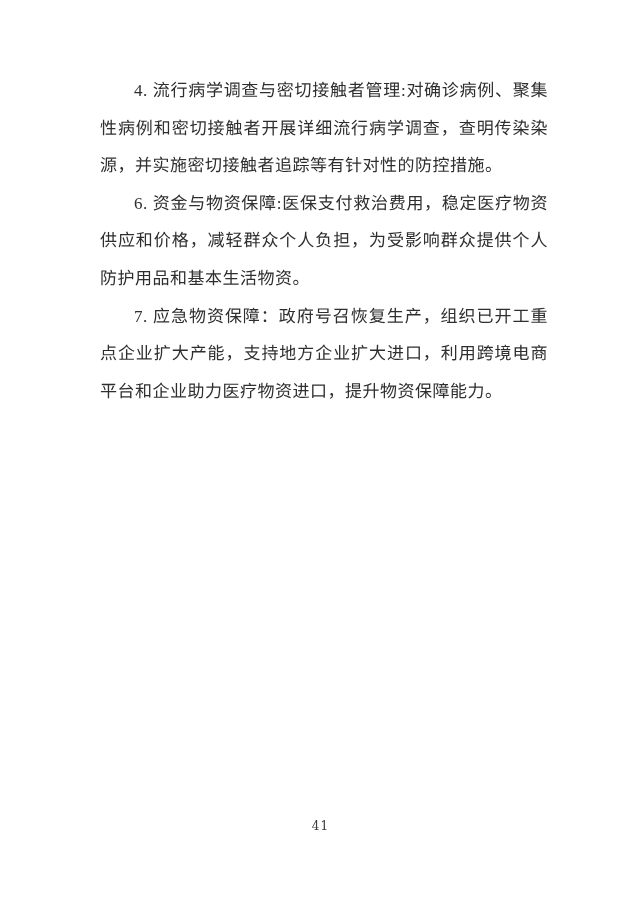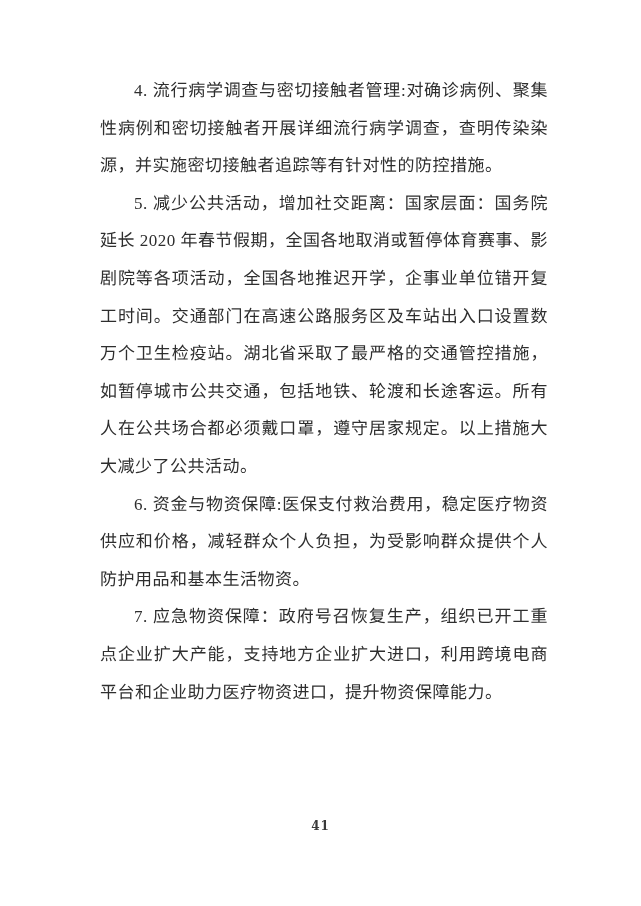--- a/index.html
+++ b/index.html
@@ -36,27 +36,25 @@
   .page-number {
     position: absolute;
     top: 819px;
     left: 0;
     width: 100%;
     text-align: center;
     font-size: 12px;
     letter-spacing: 1px;
     color: #3a3a3a;
     font-family: "DejaVu Serif", "Liberation Serif", serif;
-    font-weight: bold;
   }
 </style>
 </head>
 <body>
 
 <div class="page">
   <div class="content">
     <p>4. 流行病学调查与密切接触者管理:对确诊病例、聚集性病例和密切接触者开展详细流行病学调查，查明传染染源，并实施密切接触者追踪等有针对性的防控措施。</p>
-    <p>5. 减少公共活动，增加社交距离：国家层面：国务院延长 2020 年春节假期，全国各地取消或暂停体育赛事、影剧院等各项活动，全国各地推迟开学，企事业单位错开复工时间。交通部门在高速公路服务区及车站出入口设置数万个卫生检疫站。湖北省采取了最严格的交通管控措施，如暂停城市公共交通，包括地铁、轮渡和长途客运。所有人在公共场合都必须戴口罩，遵守居家规定。以上措施大大减少了公共活动。</p>
     <p>6. 资金与物资保障:医保支付救治费用，稳定医疗物资供应和价格，减轻群众个人负担，为受影响群众提供个人防护用品和基本生活物资。</p>
     <p>7. 应急物资保障：政府号召恢复生产，组织已开工重点企业扩大产能，支持地方企业扩大进口，利用跨境电商平台和企业助力医疗物资进口，提升物资保障能力。</p>
   </div>
   <div class="page-number">41</div>
 </div>
 
 </body></html>

